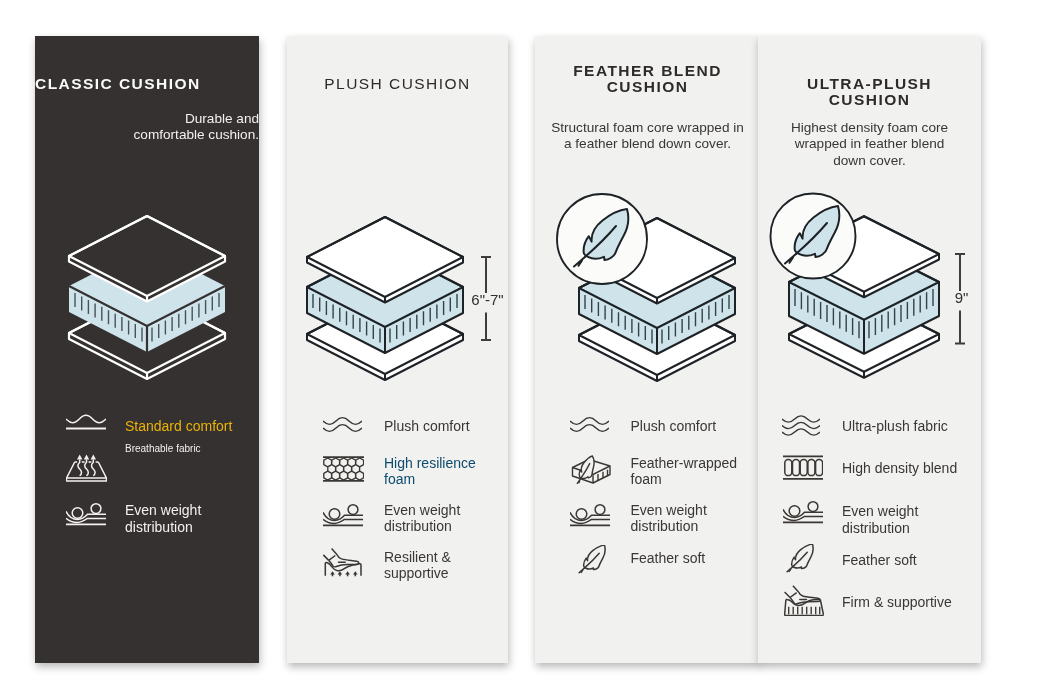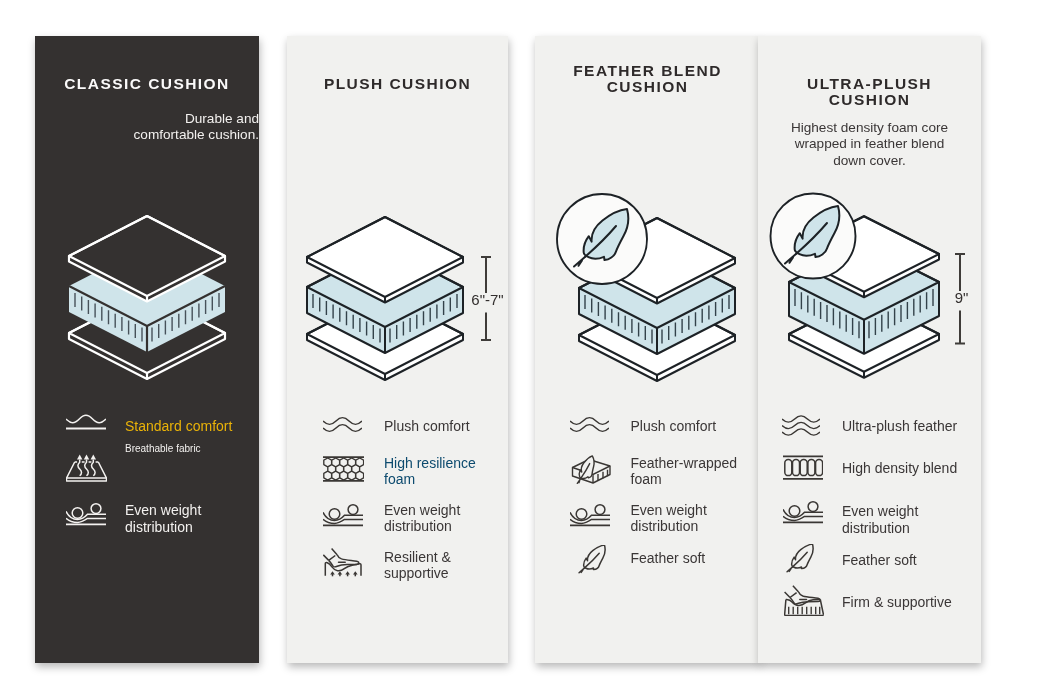--- a/index.html
+++ b/index.html
@@ -1,14 +1,14 @@
 <!DOCTYPE html>
 <html><head><meta charset="utf-8"><style>html,body{margin:0;padding:0}body{width:1049px;height:700px;background:#ffffff;position:relative;font-family:"Liberation Sans",sans-serif;overflow:hidden}.panel{position:absolute;top:36px;height:627px;box-shadow:1px 4px 8px rgba(0,0,0,0.28)}.dark{background:#343130}.light{background:#f1f1ef}</style></head><body>
 <div class="panel dark" style="left:35px;width:224px">
-    <div style="position:absolute;left:0;top:40px;width:100%;text-align:center;font-size:15.5px;font-weight:bold;letter-spacing:1.45px;line-height:16px;color:#fbfafa">CLASSIC CUSHION</div>
+    <div style="position:absolute;left:0;top:40px;width:100%;text-align:left;font-size:15.5px;font-weight:bold;letter-spacing:1.45px;line-height:16px;color:#fbfafa">CLASSIC CUSHION</div>
     <div style="position:absolute;left:0;top:75px;width:100%;text-align:right;font-size:13.6px;line-height:16.3px;color:#f3f1ef">Durable and<br>comfortable cushion.</div>
     <svg style="position:absolute;left:24px;top:168px" width="220" height="186" viewBox="-10 -12 220 186">
       <path d="M0,117.0 L78.0,77.0 L156.0,117.0 L156.0,123.0 L78.0,163.0 L0,123.0 Z" fill="#343130" stroke="#ffffff" stroke-width="2.2" stroke-linejoin="round"></path>
       <path d="M0,117.0 L78.0,77.0 L156.0,117.0 L78.0,157.0 Z" fill="none" stroke="#ffffff" stroke-width="2.2" stroke-linejoin="round"></path>
       <path d="M78.0,157.0 L78.0,163.0" fill="none" stroke="#ffffff" stroke-width="2.2"></path>
       <path d="M0,70.0 L78.0,30.0 L156.0,70.0 L156.0,96.0 L78.0,136.0 L0,96.0 Z" fill="#cfe4ea" stroke="none"></path>
       <path d="M0,70.0 L78.0,110.0 L156.0,70.0" fill="none" stroke="#343130" stroke-width="2.2"></path>
       <path d="M78.0,110.0 L78.0,136.0" fill="none" stroke="#343130" stroke-width="2.2"></path>
       <path d="M6.0,77.1 v14 M150.0,77.1 v14 M12.7,80.5 v14 M143.3,80.5 v14 M19.4,83.9 v14 M136.6,83.9 v14 M26.1,87.4 v14 M129.9,87.4 v14 M32.8,90.8 v14 M123.2,90.8 v14 M39.5,94.3 v14 M116.5,94.3 v14 M46.2,97.7 v14 M109.8,97.7 v14 M52.9,101.1 v14 M103.1,101.1 v14 M59.6,104.6 v14 M96.4,104.6 v14 M66.3,108.0 v14 M89.7,108.0 v14 M73.0,111.4 v14 M83.0,111.4 v14" fill="none" stroke="#47525a" stroke-width="1.4"></path>
       <path d="M0,40.0 L78.0,0.0 L156.0,40.0 L156.0,45.5 L78.0,85.5 L0,45.5 Z" fill="#343130" stroke="#ffffff" stroke-width="2.2" stroke-linejoin="round"></path>
@@ -35,21 +35,21 @@
     <svg style="position:absolute;left:31px;top:466px" width="40" height="24" viewBox="0 0 40 24">
       <circle cx="11.5" cy="11" r="5.3" fill="none" stroke="#f4f2f0" stroke-width="1.5"></circle>
       <circle cx="30" cy="6.6" r="4.9" fill="none" stroke="#f4f2f0" stroke-width="1.5"></circle>
       <path d="M0,9.3 C2.5,14.6 7,17.4 11.5,17.4 C15.5,17.4 19.3,14.8 21.5,12.3 L40,12.3" fill="none" stroke="#f4f2f0" stroke-width="1.5"></path>
       <path d="M0,16.2 C4,19.7 8,20.4 11.5,20.4 C15.5,20.4 18.5,18.4 21.5,16.4 L40,16.4" fill="none" stroke="#f4f2f0" stroke-width="1.5"></path>
       <path d="M0,22.4 h40" stroke="#f4f2f0" stroke-width="1.8"></path>
     </svg>
     <div style="position:absolute;left:90px;top:466.4px;font-size:14px;line-height:16.3px;color:#f3f1ef;white-space:nowrap">Even weight<br>distribution</div>
   </div>
 <div class="panel light" style="left:287px;width:221px">
-    <div style="position:absolute;left:0;top:40px;width:100%;text-align:center;font-size:15.5px;font-weight:bold;letter-spacing:1.45px;line-height:16px;color:#2e2a2a">PLUSH CUSHION</div>
+    <div style="position:absolute;left:0;top:40px;width:100%;text-align:center;font-size:15.5px;font-weight:normal;letter-spacing:1.45px;line-height:16px;color:#2e2a2a">PLUSH CUSHION</div>
     <svg style="position:absolute;left:9.5px;top:169px" width="220" height="186" viewBox="-10 -12 220 186">
       <path d="M0,117.0 L78.0,77.0 L156.0,117.0 L156.0,123.0 L78.0,163.0 L0,123.0 Z" fill="#ffffff" stroke="#1d2226" stroke-width="2.0" stroke-linejoin="round"></path>
       <path d="M0,117.0 L78.0,77.0 L156.0,117.0 L78.0,157.0 Z" fill="none" stroke="#1d2226" stroke-width="2.0" stroke-linejoin="round"></path>
       <path d="M78.0,157.0 L78.0,163.0" fill="none" stroke="#1d2226" stroke-width="2.0"></path>
       <path d="M0,70.0 L78.0,30.0 L156.0,70.0 L156.0,96.0 L78.0,136.0 L0,96.0 Z" fill="#cfe4ea" stroke="#1d2226" stroke-width="2.0" stroke-linejoin="round"></path>
       <path d="M0,70.0 L78.0,30.0 L156.0,70.0 L78.0,110.0 Z" fill="none" stroke="#1d2226" stroke-width="2.0" stroke-linejoin="round"></path>
       <path d="M78.0,110.0 L78.0,136.0" fill="none" stroke="#1d2226" stroke-width="2.0"></path>
       <path d="M6.0,77.1 v14 M150.0,77.1 v14 M12.7,80.5 v14 M143.3,80.5 v14 M19.4,83.9 v14 M136.6,83.9 v14 M26.1,87.4 v14 M129.9,87.4 v14 M32.8,90.8 v14 M123.2,90.8 v14 M39.5,94.3 v14 M116.5,94.3 v14 M46.2,97.7 v14 M109.8,97.7 v14 M52.9,101.1 v14 M103.1,101.1 v14 M59.6,104.6 v14 M96.4,104.6 v14 M66.3,108.0 v14 M89.7,108.0 v14 M73.0,111.4 v14 M83.0,111.4 v14" fill="none" stroke="#33424a" stroke-width="1.4"></path>
       <path d="M0,40.0 L78.0,0.0 L156.0,40.0 L156.0,45.5 L78.0,85.5 L0,45.5 Z" fill="#ffffff" stroke="#1d2226" stroke-width="2.0" stroke-linejoin="round"></path>
       <path d="M0,40.0 L78.0,0.0 L156.0,40.0 L78.0,80.0 Z" fill="none" stroke="#1d2226" stroke-width="2.0" stroke-linejoin="round"></path>
@@ -86,20 +86,21 @@
       <path d="M14.599999999999998,29.4 L16.9,26.3 L19.2,29.4 Z" fill="#3a3734"></path>
       <path d="M24.6,31.3 V29" stroke="#3a3734" stroke-width="1.5"></path>
       <path d="M22.3,29.4 L24.6,26.3 L26.900000000000002,29.4 Z" fill="#3a3734"></path>
       <path d="M32.3,31.3 V29" stroke="#3a3734" stroke-width="1.5"></path>
       <path d="M29.999999999999996,29.4 L32.3,26.3 L34.599999999999994,29.4 Z" fill="#3a3734"></path>
     </svg>
     <div style="position:absolute;left:97px;top:512.8px;font-size:14px;line-height:16.3px;color:#3a3636;white-space:nowrap">Resilient &amp;<br>supportive</div>
   </div>
 <div class="panel light" style="left:535px;width:225px">
     <div style="position:absolute;left:0;top:27px;width:100%;text-align:center;font-size:15.5px;font-weight:bold;letter-spacing:1.45px;line-height:16px;color:#2e2a2a">FEATHER BLEND<br>CUSHION</div>
+    <div style="position:absolute;left:0;top:84px;width:100%;text-align:center;font-size:13.6px;line-height:16.3px;color:#3a3636">Structural foam core wrapped in<br>a feather blend down cover.</div>
     <svg style="position:absolute;left:34px;top:169.5px" width="220" height="186" viewBox="-10 -12 220 186">
       <path d="M0,117.0 L78.0,77.0 L156.0,117.0 L156.0,123.0 L78.0,163.0 L0,123.0 Z" fill="#ffffff" stroke="#1d2226" stroke-width="2.0" stroke-linejoin="round"></path>
       <path d="M0,117.0 L78.0,77.0 L156.0,117.0 L78.0,157.0 Z" fill="none" stroke="#1d2226" stroke-width="2.0" stroke-linejoin="round"></path>
       <path d="M78.0,157.0 L78.0,163.0" fill="none" stroke="#1d2226" stroke-width="2.0"></path>
       <path d="M0,70.0 L78.0,30.0 L156.0,70.0 L156.0,96.0 L78.0,136.0 L0,96.0 Z" fill="#cfe4ea" stroke="#1d2226" stroke-width="2.0" stroke-linejoin="round"></path>
       <path d="M0,70.0 L78.0,30.0 L156.0,70.0 L78.0,110.0 Z" fill="none" stroke="#1d2226" stroke-width="2.0" stroke-linejoin="round"></path>
       <path d="M78.0,110.0 L78.0,136.0" fill="none" stroke="#1d2226" stroke-width="2.0"></path>
       <path d="M6.0,77.1 v14 M150.0,77.1 v14 M12.7,80.5 v14 M143.3,80.5 v14 M19.4,83.9 v14 M136.6,83.9 v14 M26.1,87.4 v14 M129.9,87.4 v14 M32.8,90.8 v14 M123.2,90.8 v14 M39.5,94.3 v14 M116.5,94.3 v14 M46.2,97.7 v14 M109.8,97.7 v14 M52.9,101.1 v14 M103.1,101.1 v14 M59.6,104.6 v14 M96.4,104.6 v14 M66.3,108.0 v14 M89.7,108.0 v14 M73.0,111.4 v14 M83.0,111.4 v14" fill="none" stroke="#33424a" stroke-width="1.4"></path>
       <path d="M0,40.0 L78.0,0.0 L156.0,40.0 L156.0,45.5 L78.0,85.5 L0,45.5 Z" fill="#ffffff" stroke="#1d2226" stroke-width="2.0" stroke-linejoin="round"></path>
       <path d="M0,40.0 L78.0,0.0 L156.0,40.0 L78.0,80.0 Z" fill="none" stroke="#1d2226" stroke-width="2.0" stroke-linejoin="round"></path>
@@ -162,21 +163,21 @@
     </svg>
     <svg style="position:absolute;left:5px;top:149.5px" width="100" height="100" viewBox="-50 -50 100 100">
       <circle cx="0" cy="0" r="42.5" fill="#fbfbfa" stroke="#1d2226" stroke-width="1.9"></circle>
       <path d="M25,-30 C27.5,-21 26,-11 21.5,-3 C17.5,4.5 15,9.5 14,12.5 C12.5,17.5 7,20.8 2.5,21 L2,17.8 C-3.5,20.2 -9.5,20.2 -13.5,18.2 C-16.5,16.7 -18.3,15 -18.3,13.5 C-18.8,7.5 -16.5,1.5 -13.2,-2.8 L-10.4,2.6 C-11,-5.5 -6.5,-13 0.5,-18.5 C8,-24.5 16.5,-29 25,-30 Z" fill="#cfe4ea" stroke="#1d2226" stroke-width="2.0" stroke-linejoin="round"></path>
       <path d="M-16.5,17.5 C-8,10 3,0 14,-13" fill="none" stroke="#1d2226" stroke-width="2.0" stroke-linecap="round"></path>
       <path d="M-16.5,17.5 L-28,27.5 M-23.5,26.8 L-20,21.5" fill="none" stroke="#1d2226" stroke-width="2.0" stroke-linecap="round"></path>
     </svg>
     <svg style="position:absolute;left:24px;top:379px" width="38" height="21" viewBox="0 0 38 21">
       <path d="M0,4 c4.6,4.3 8.1,4.3 12.7,0 c4.6,-4.3 8.1,-4.3 12.7,0 c4.6,4.3 8.1,4.3 12.7,0 M0,10.5 c4.6,4.3 8.1,4.3 12.7,0 c4.6,-4.3 8.1,-4.3 12.7,0 c4.6,4.3 8.1,4.3 12.7,0 M0,17 c4.6,4.3 8.1,4.3 12.7,0 c4.6,-4.3 8.1,-4.3 12.7,0 c4.6,4.3 8.1,4.3 12.7,0" fill="none" stroke="#3a3734" stroke-width="1.5"></path>
     </svg>
-    <div style="position:absolute;left:84px;top:382.3px;font-size:14px;line-height:16.3px;color:#3a3636;white-space:nowrap">Ultra-plush feather</div>
+    <div style="position:absolute;left:84px;top:382.3px;font-size:14px;line-height:16.3px;color:#3a3636;white-space:nowrap">Ultra-plush fabric</div>
     <svg style="position:absolute;left:25px;top:419px" width="40" height="25" viewBox="0 0 40 25">
       <path d="M0,1.4 h40" stroke="#3a3734" stroke-width="1.9"></path>
       <path d="M0,23.9 h40" stroke="#3a3734" stroke-width="1.9"></path>
       <rect x="1.8" y="4.6" width="7" height="16" rx="3.4" fill="none" stroke="#3a3734" stroke-width="1.5"></rect>
       <rect x="9.5" y="4.6" width="7" height="16" rx="3.4" fill="none" stroke="#3a3734" stroke-width="1.5"></rect>
       <rect x="17.2" y="4.6" width="7" height="16" rx="3.4" fill="none" stroke="#3a3734" stroke-width="1.5"></rect>
       <rect x="24.900000000000002" y="4.6" width="7" height="16" rx="3.4" fill="none" stroke="#3a3734" stroke-width="1.5"></rect>
       <rect x="32.6" y="4.6" width="7" height="16" rx="3.4" fill="none" stroke="#3a3734" stroke-width="1.5"></rect>
     </svg>
     <div style="position:absolute;left:84px;top:424px;font-size:14px;line-height:16.3px;color:#3a3636;white-space:nowrap">High density blend</div>

